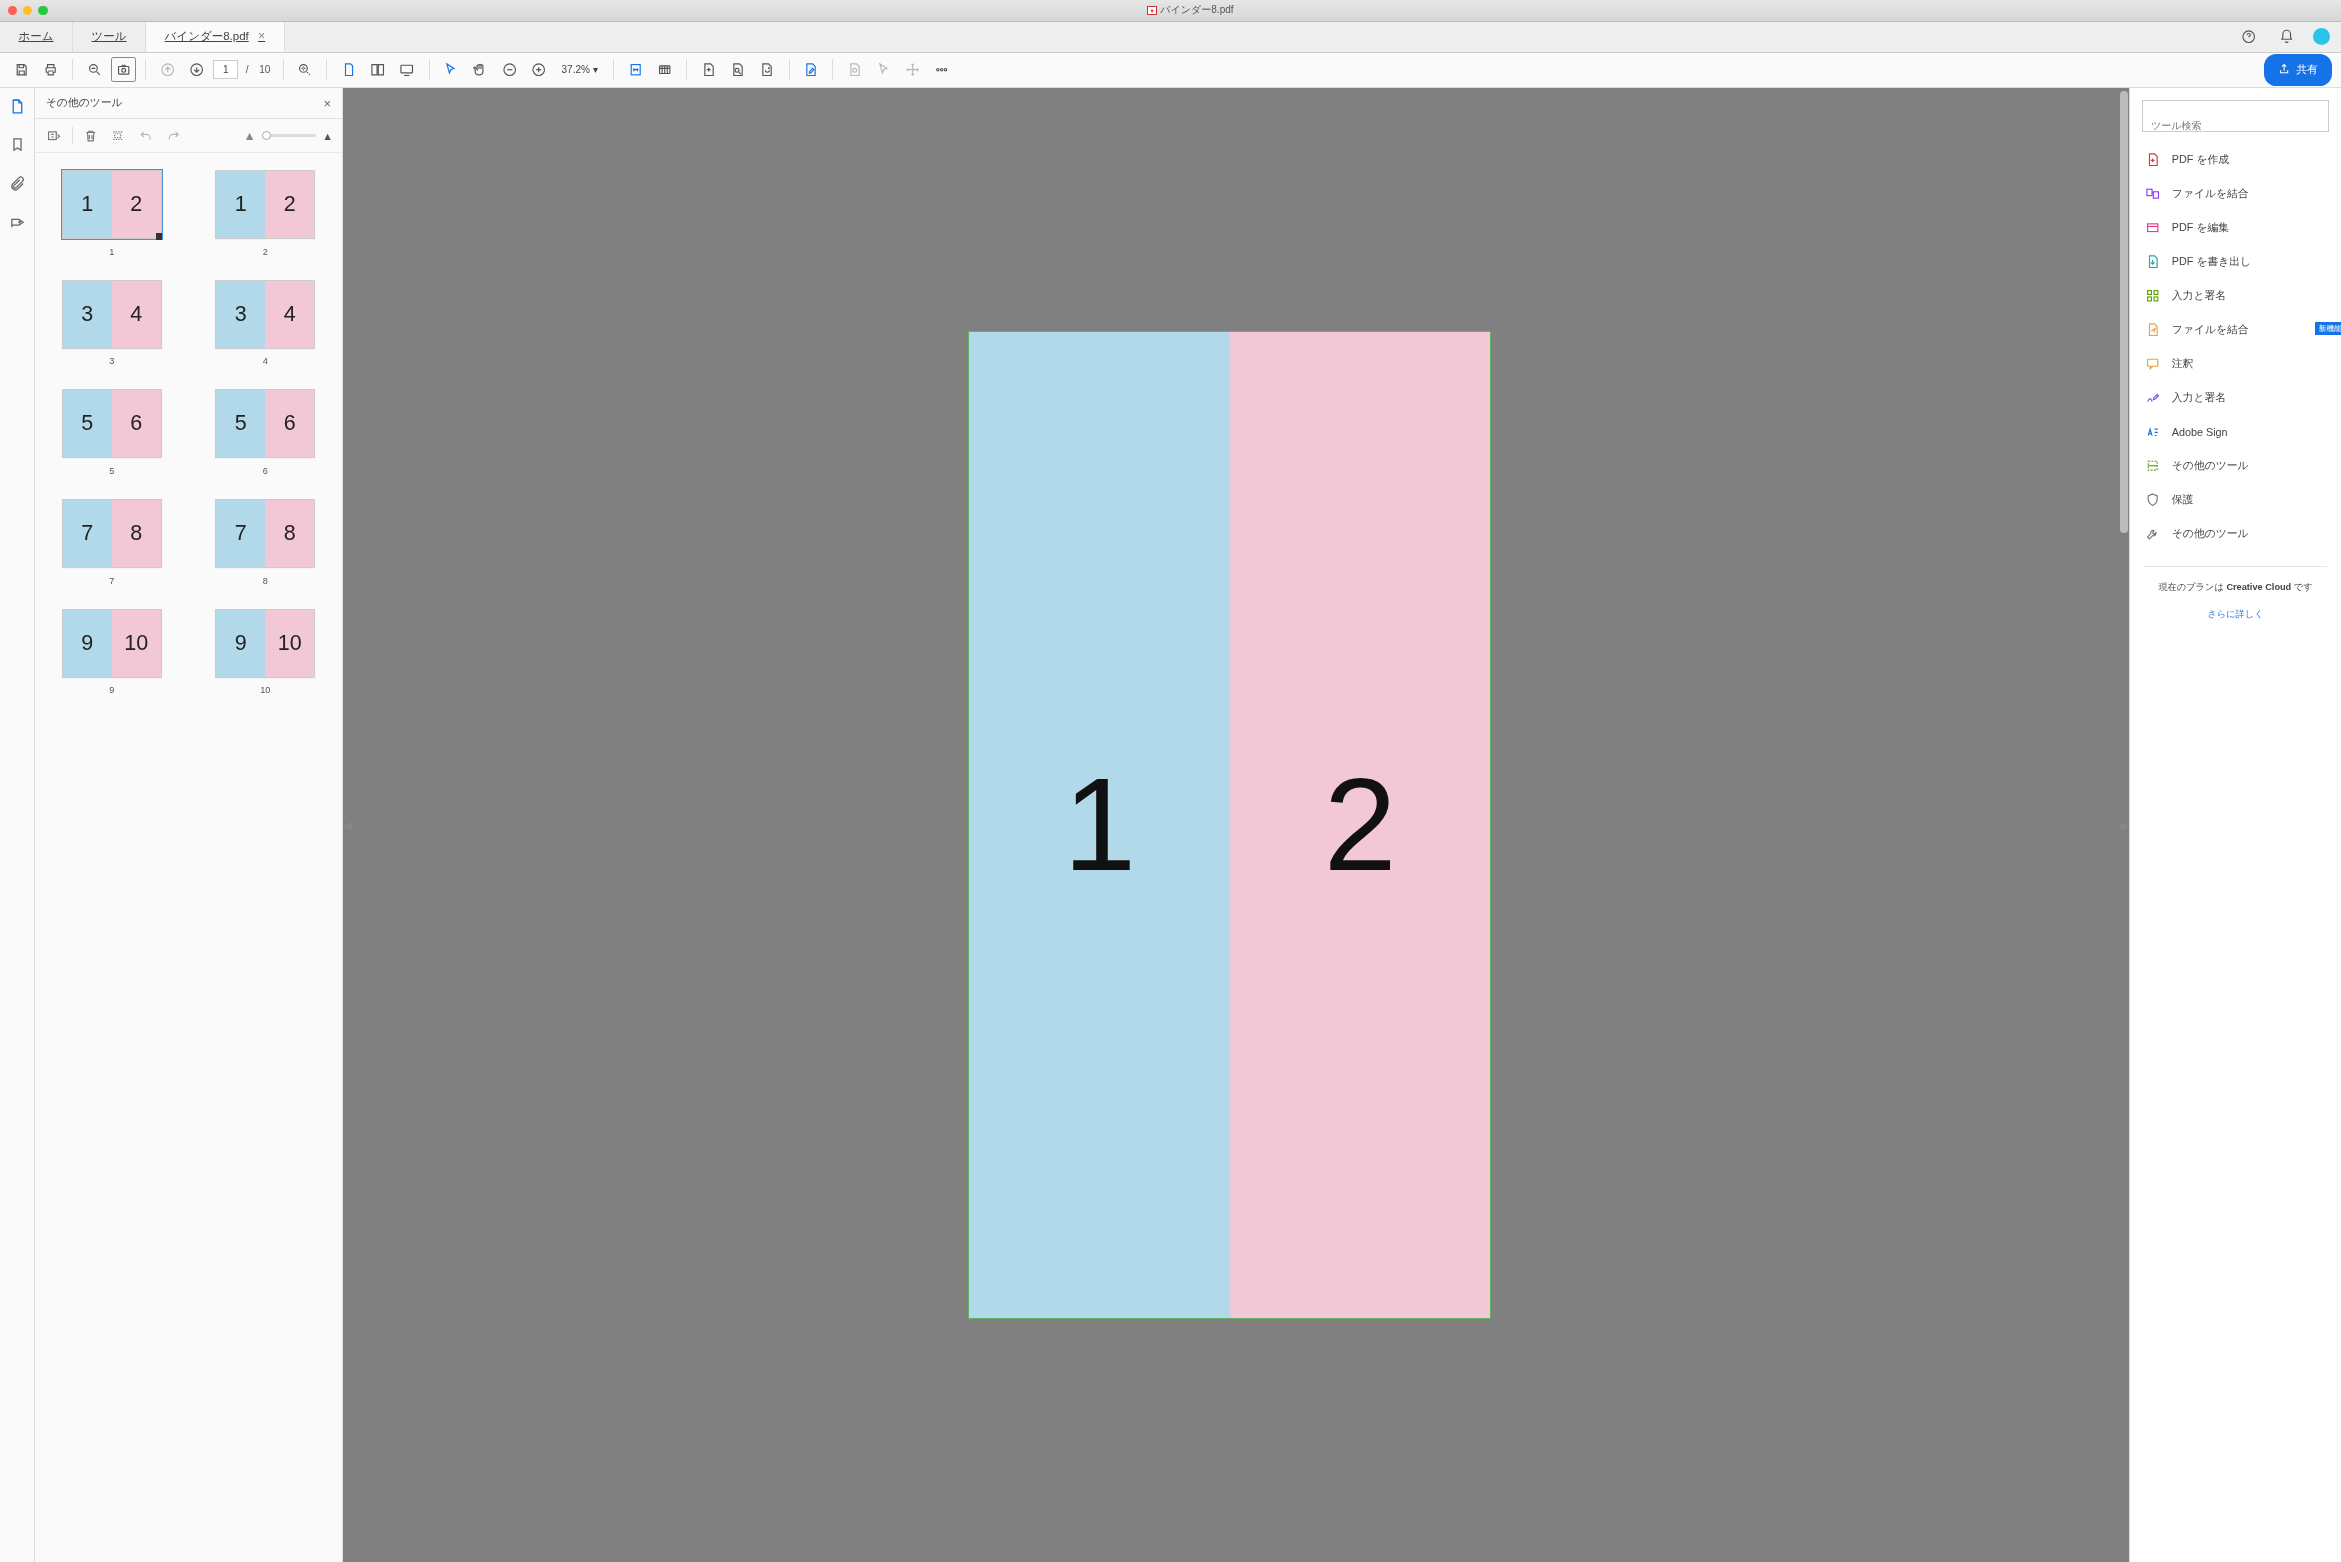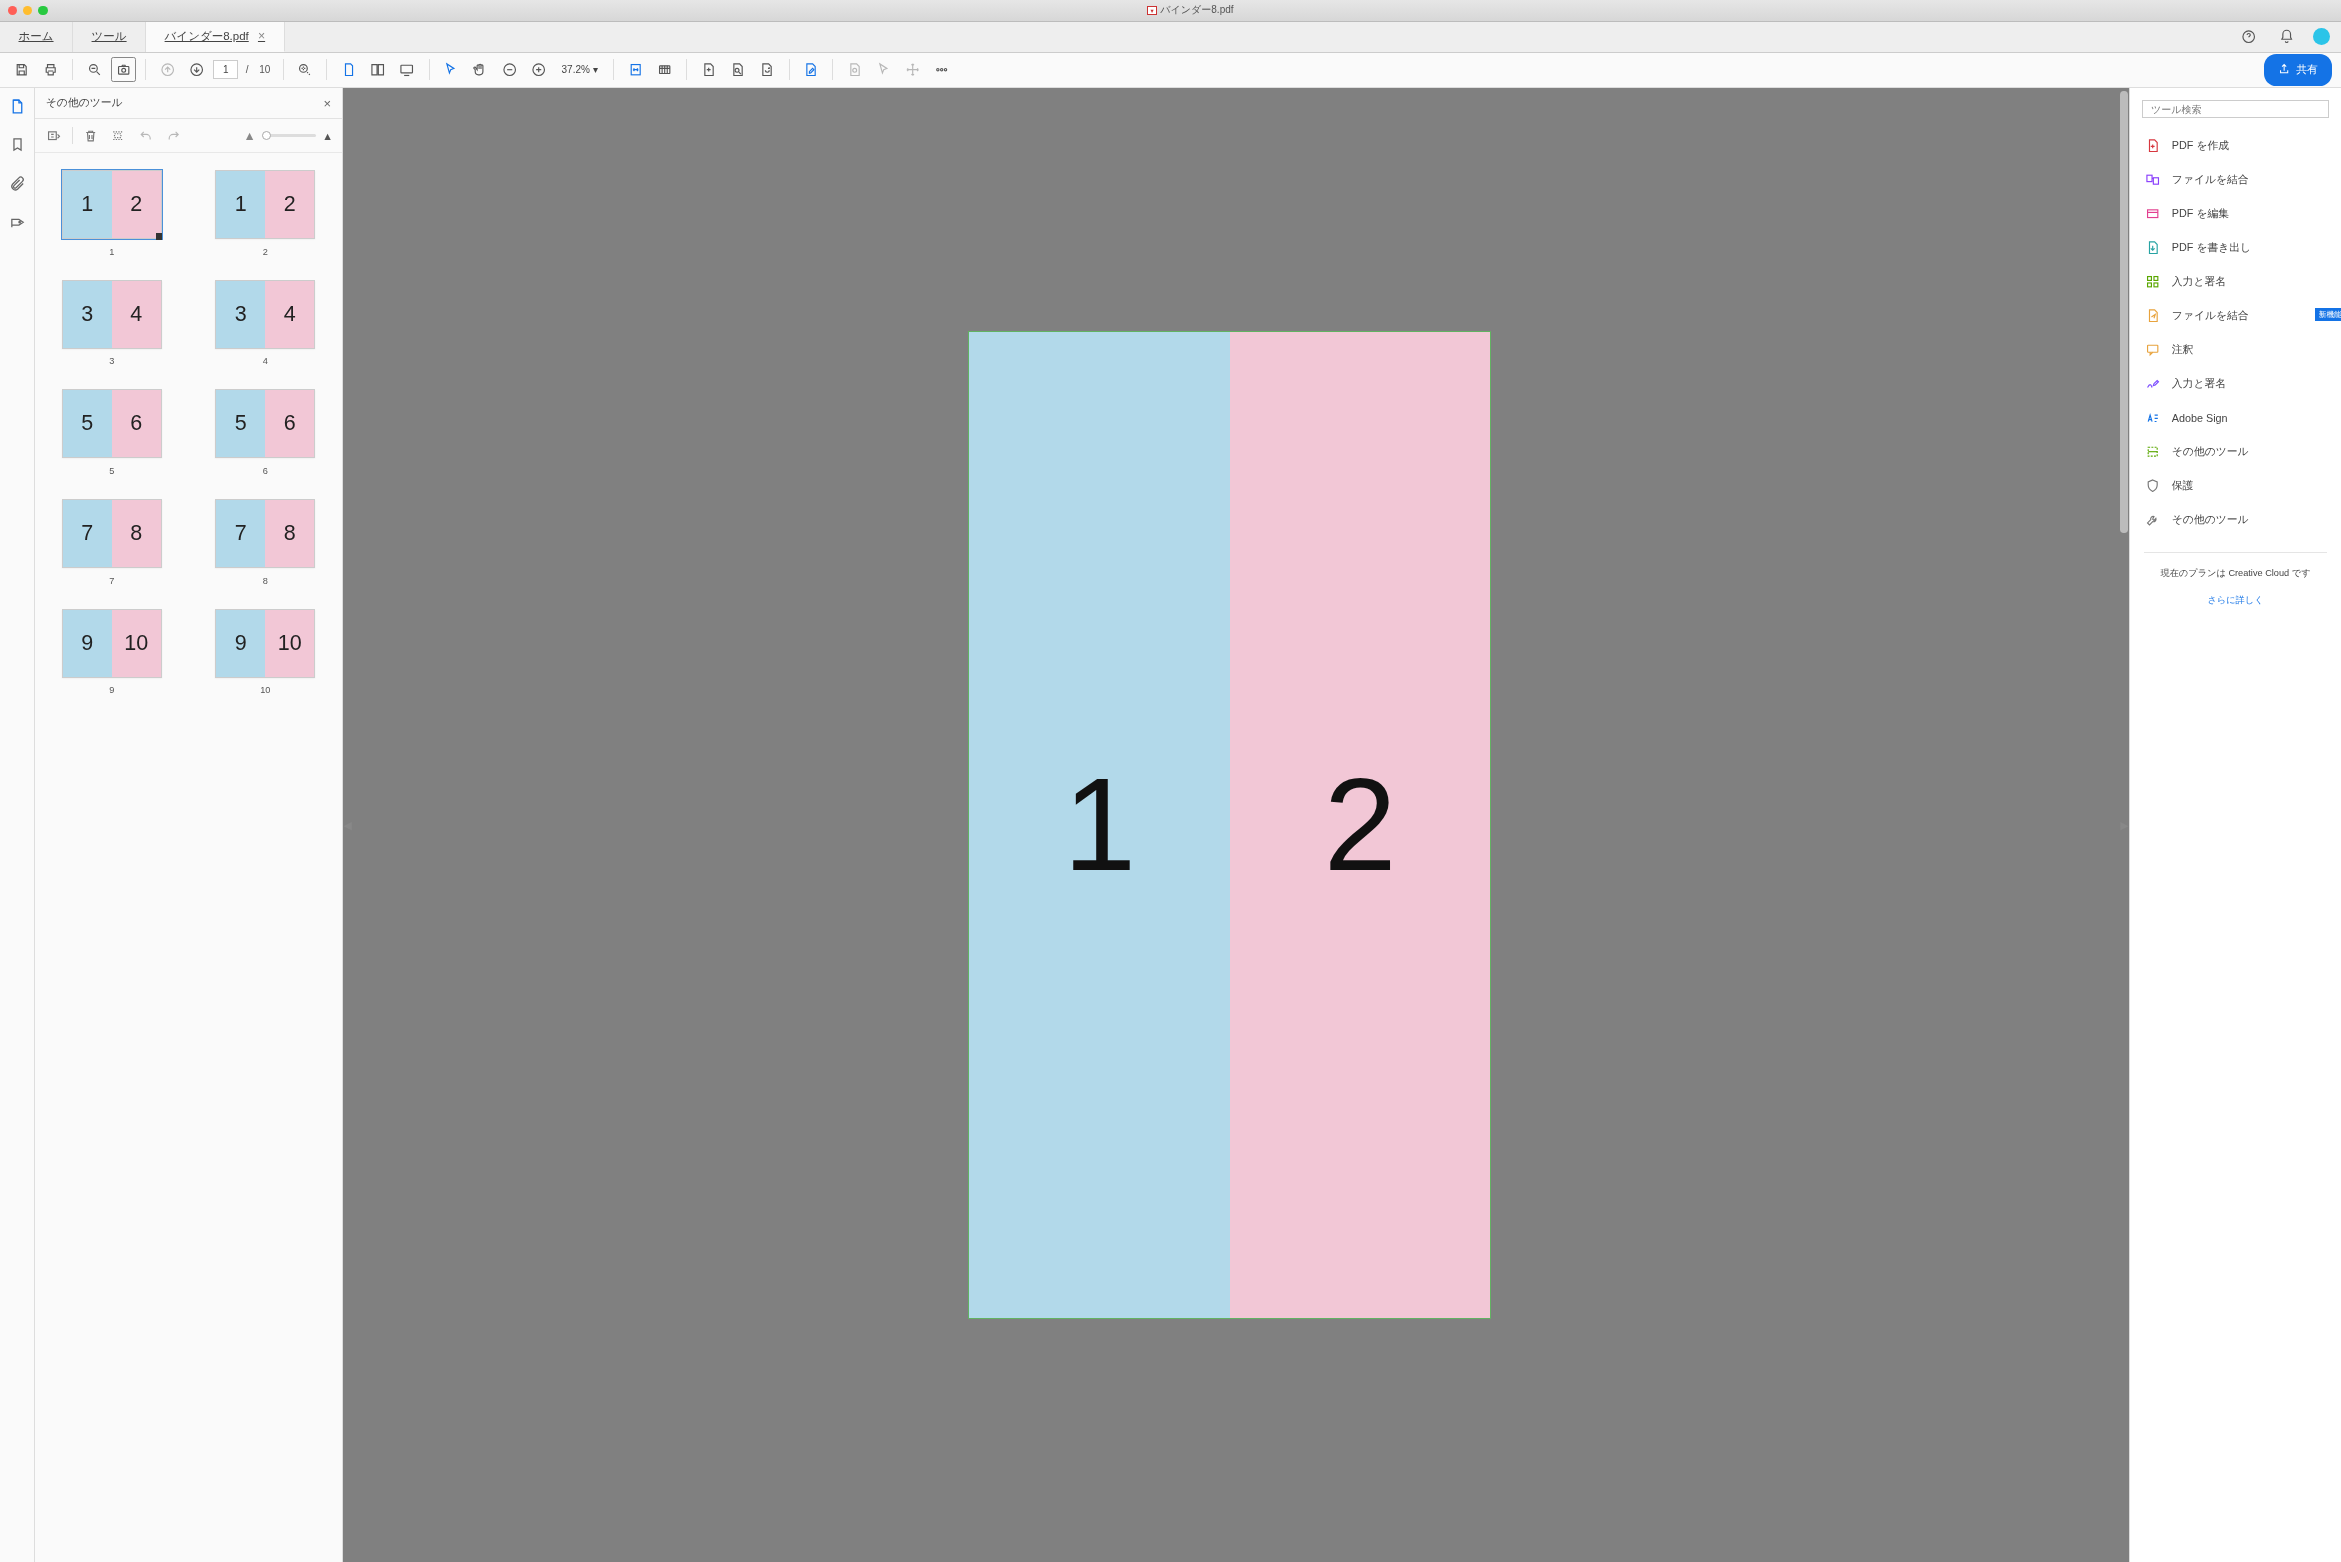--- a/index.html
+++ b/index.html
@@ -70,30 +70,30 @@
 .page-spread .page{ flex:1; display:flex; align-items:center; justify-content:center; font-size:131px; font-weight:300; color:#111;}
 .page.l{ background:#b2d9ea;} .page.r{ background:#f2c7d6;}
 .vscroll{ position:absolute; right:1.5px; top:3.1px; width:7.7px; height:30%; background:#bcbcbc; border-radius:3.8px;}
 
 
 .chev{ position:absolute; top:50%; width:12.3px; height:34px; transform:translateY(-50%); display:flex; align-items:center; justify-content:center; color:#888; cursor:pointer; font-size:10.8px;}
 .chev.left{ left:-1.5px;} .chev.right{ right:-1.5px;}
 
 
 .rpanel{ width:212px; background:#fff; border-left:0.8px solid #ddd; display:flex; flex-direction:column;}
-.search-box{ margin:12.3px 12.3px 7.7px; height:18px; border:0.8px solid #ccc; display:flex; align-items:center; padding:0 7.7px;}
+.search-box{ margin:12.3px 12.3px 7.7px; height:32px; border:0.8px solid #ccc; display:flex; align-items:flex-end; padding:0 7.7px;}
 .search-box input{ border:none; outline:none; width:100%; font-size:10px; color:#555; background:transparent;}
 .tool-list{ padding:3.1px 0;}
 .tool-item{ height:34px; display:flex; align-items:center; padding:0 14px; gap:10.8px; font-size:10.8px; color:#444; cursor:pointer; position:relative;}
 .tool-item .ic{ width:17px; height:17px; display:flex; align-items:center; justify-content:center;}
 .tool-item .ic svg{ width:15.4px;height:15.4px; fill:none; stroke-width:1.8;}
 .badge{ position:absolute; right:-4.6px; top:9.2px; background:#1473e6; color:#fff; font-size:7.7px; padding:1.5px 3.8px;}
 .rpanel .divider{ height:0.8px; background:#e5e5e5; margin:12.3px 14px 9.2px;}
 .plan-txt{ text-align:center; font-size:9.2px; color:#444; padding:4.6px 14px;}
-.plan-txt b{font-weight:400;}
+.plan-txt b{font-weight:700;}
 .learn{ text-align:center; font-size:9.2px; color:#1473e6; padding:9.2px 0 14px; cursor:pointer;}
 
 
 .c-red{stroke:#d7373f;} .c-purple{stroke:#8a3ffc;} .c-pink{stroke:#e24090;}
 .c-teal{stroke:#27a3a3;} .c-green{stroke:#5aa700;} .c-orange{stroke:#e8a33d;}
 .c-violet{stroke:#7c4dff;} .c-blue{stroke:#1473e6;} .c-gray{stroke:#777;}
 </style>
 </head>
 <body>
 

